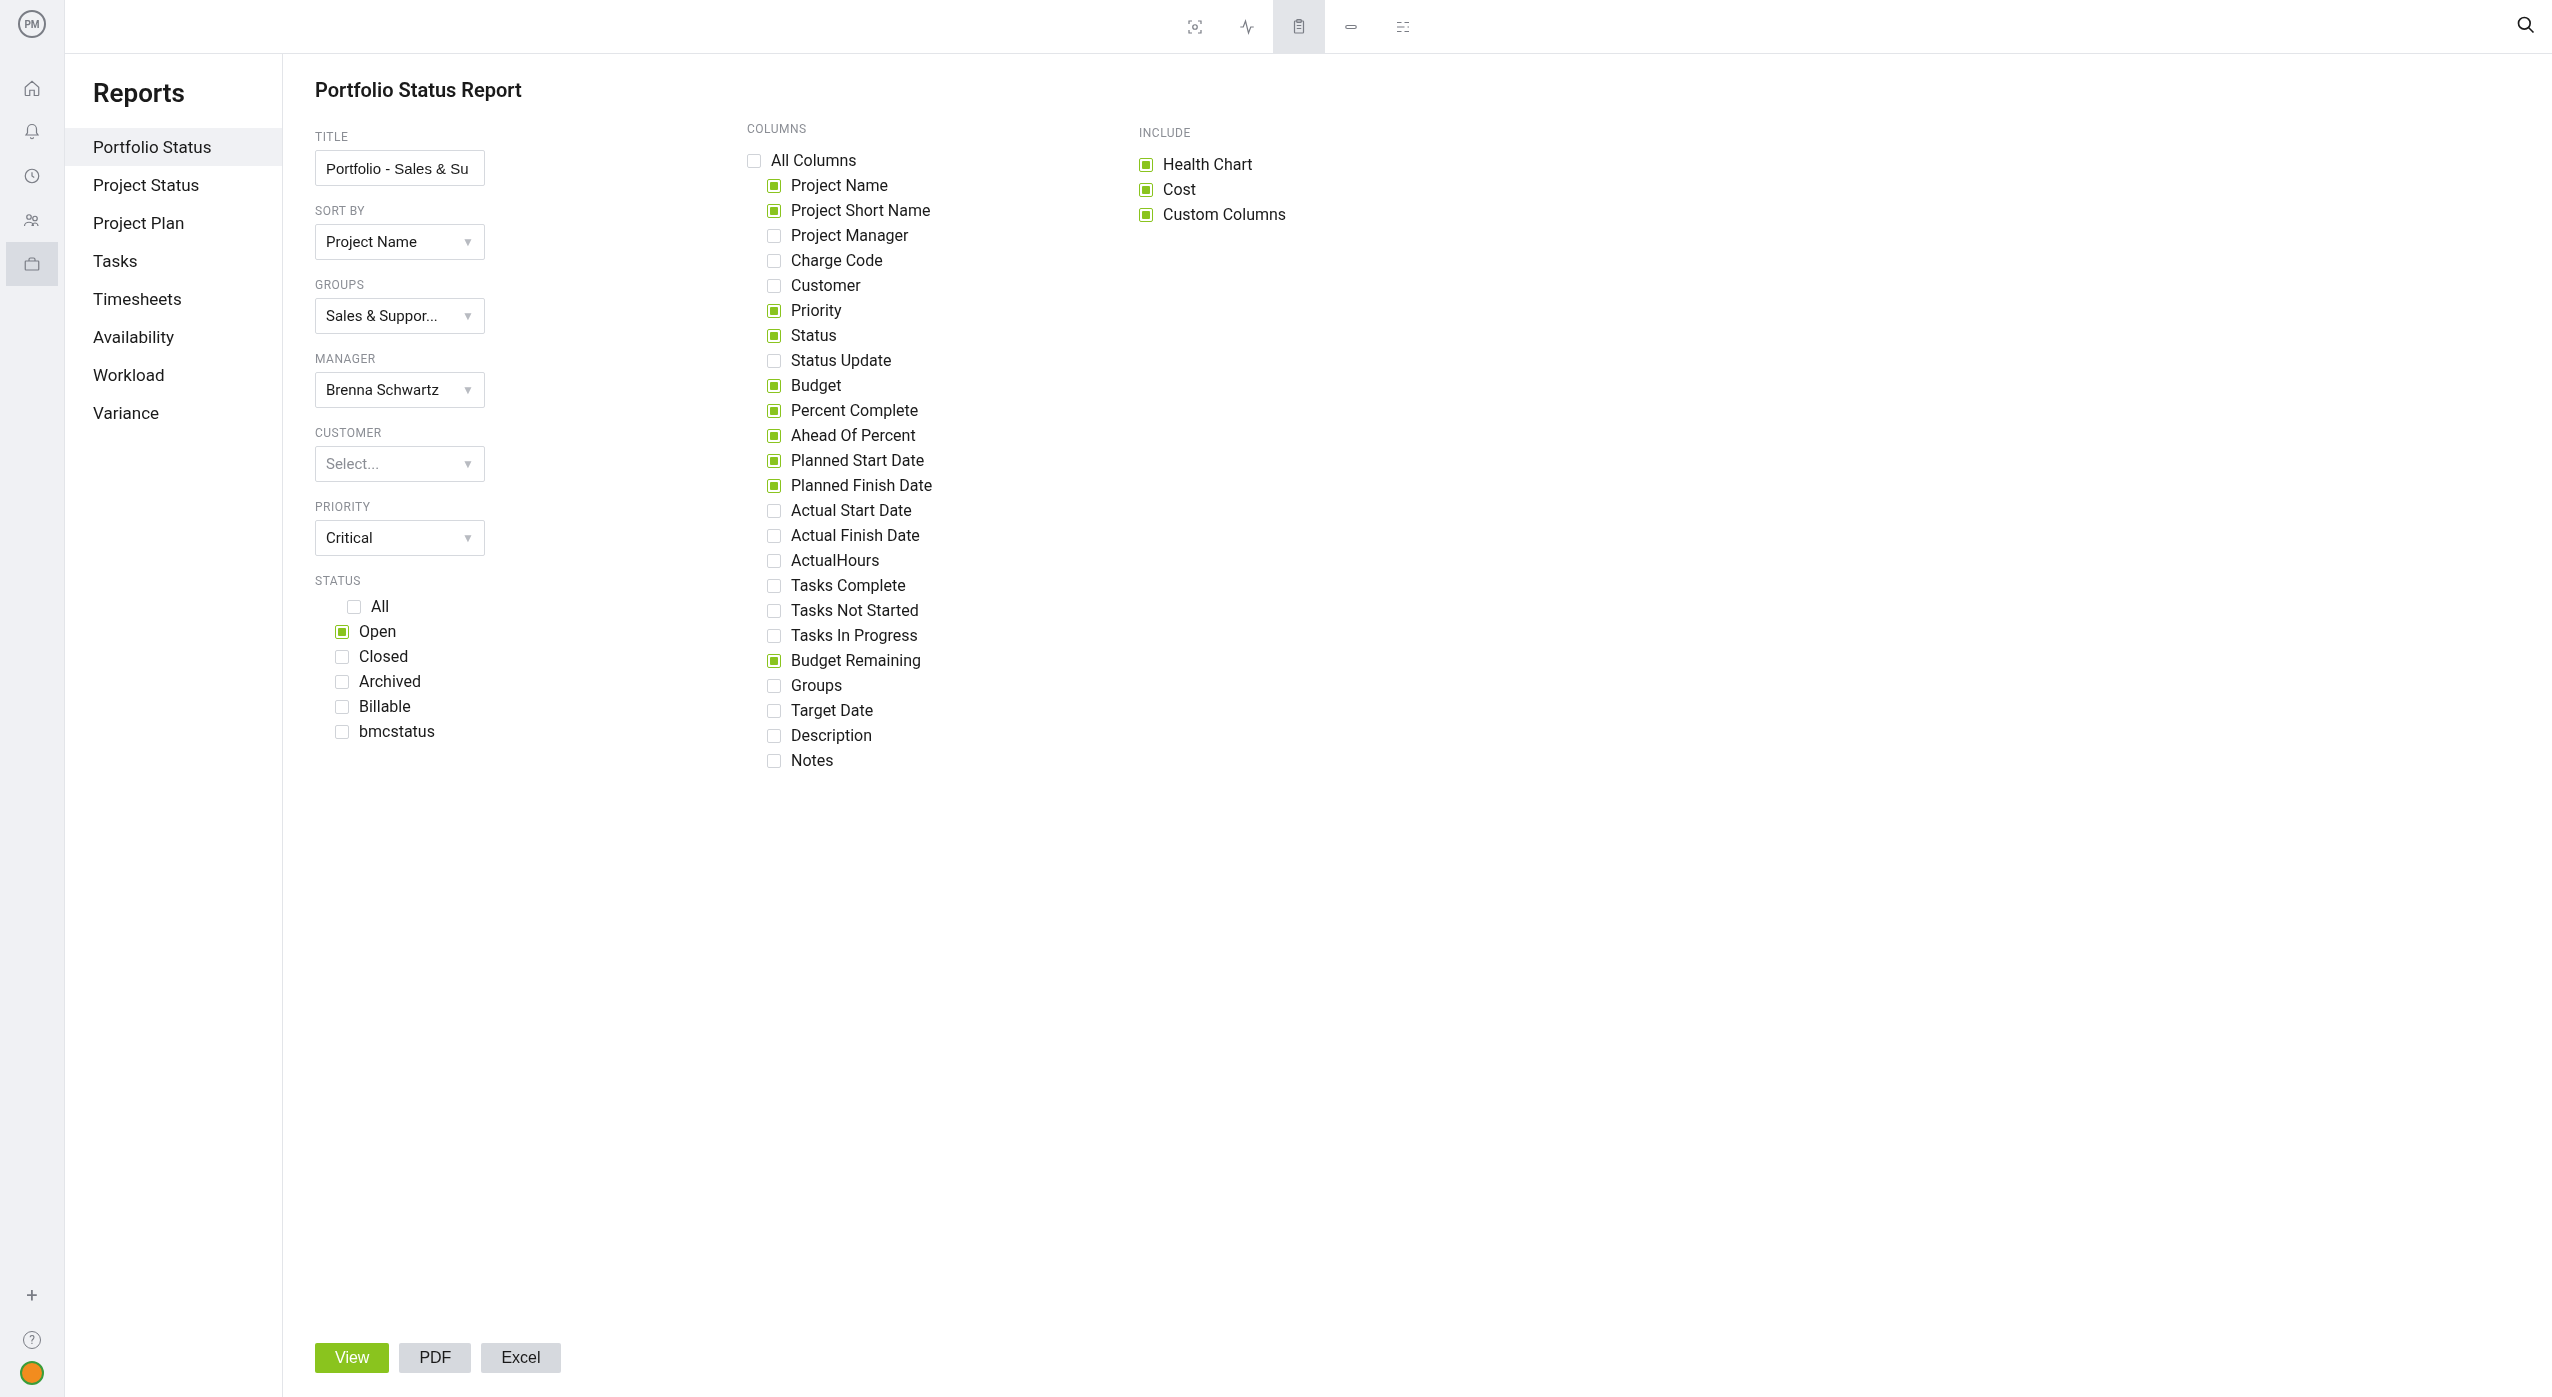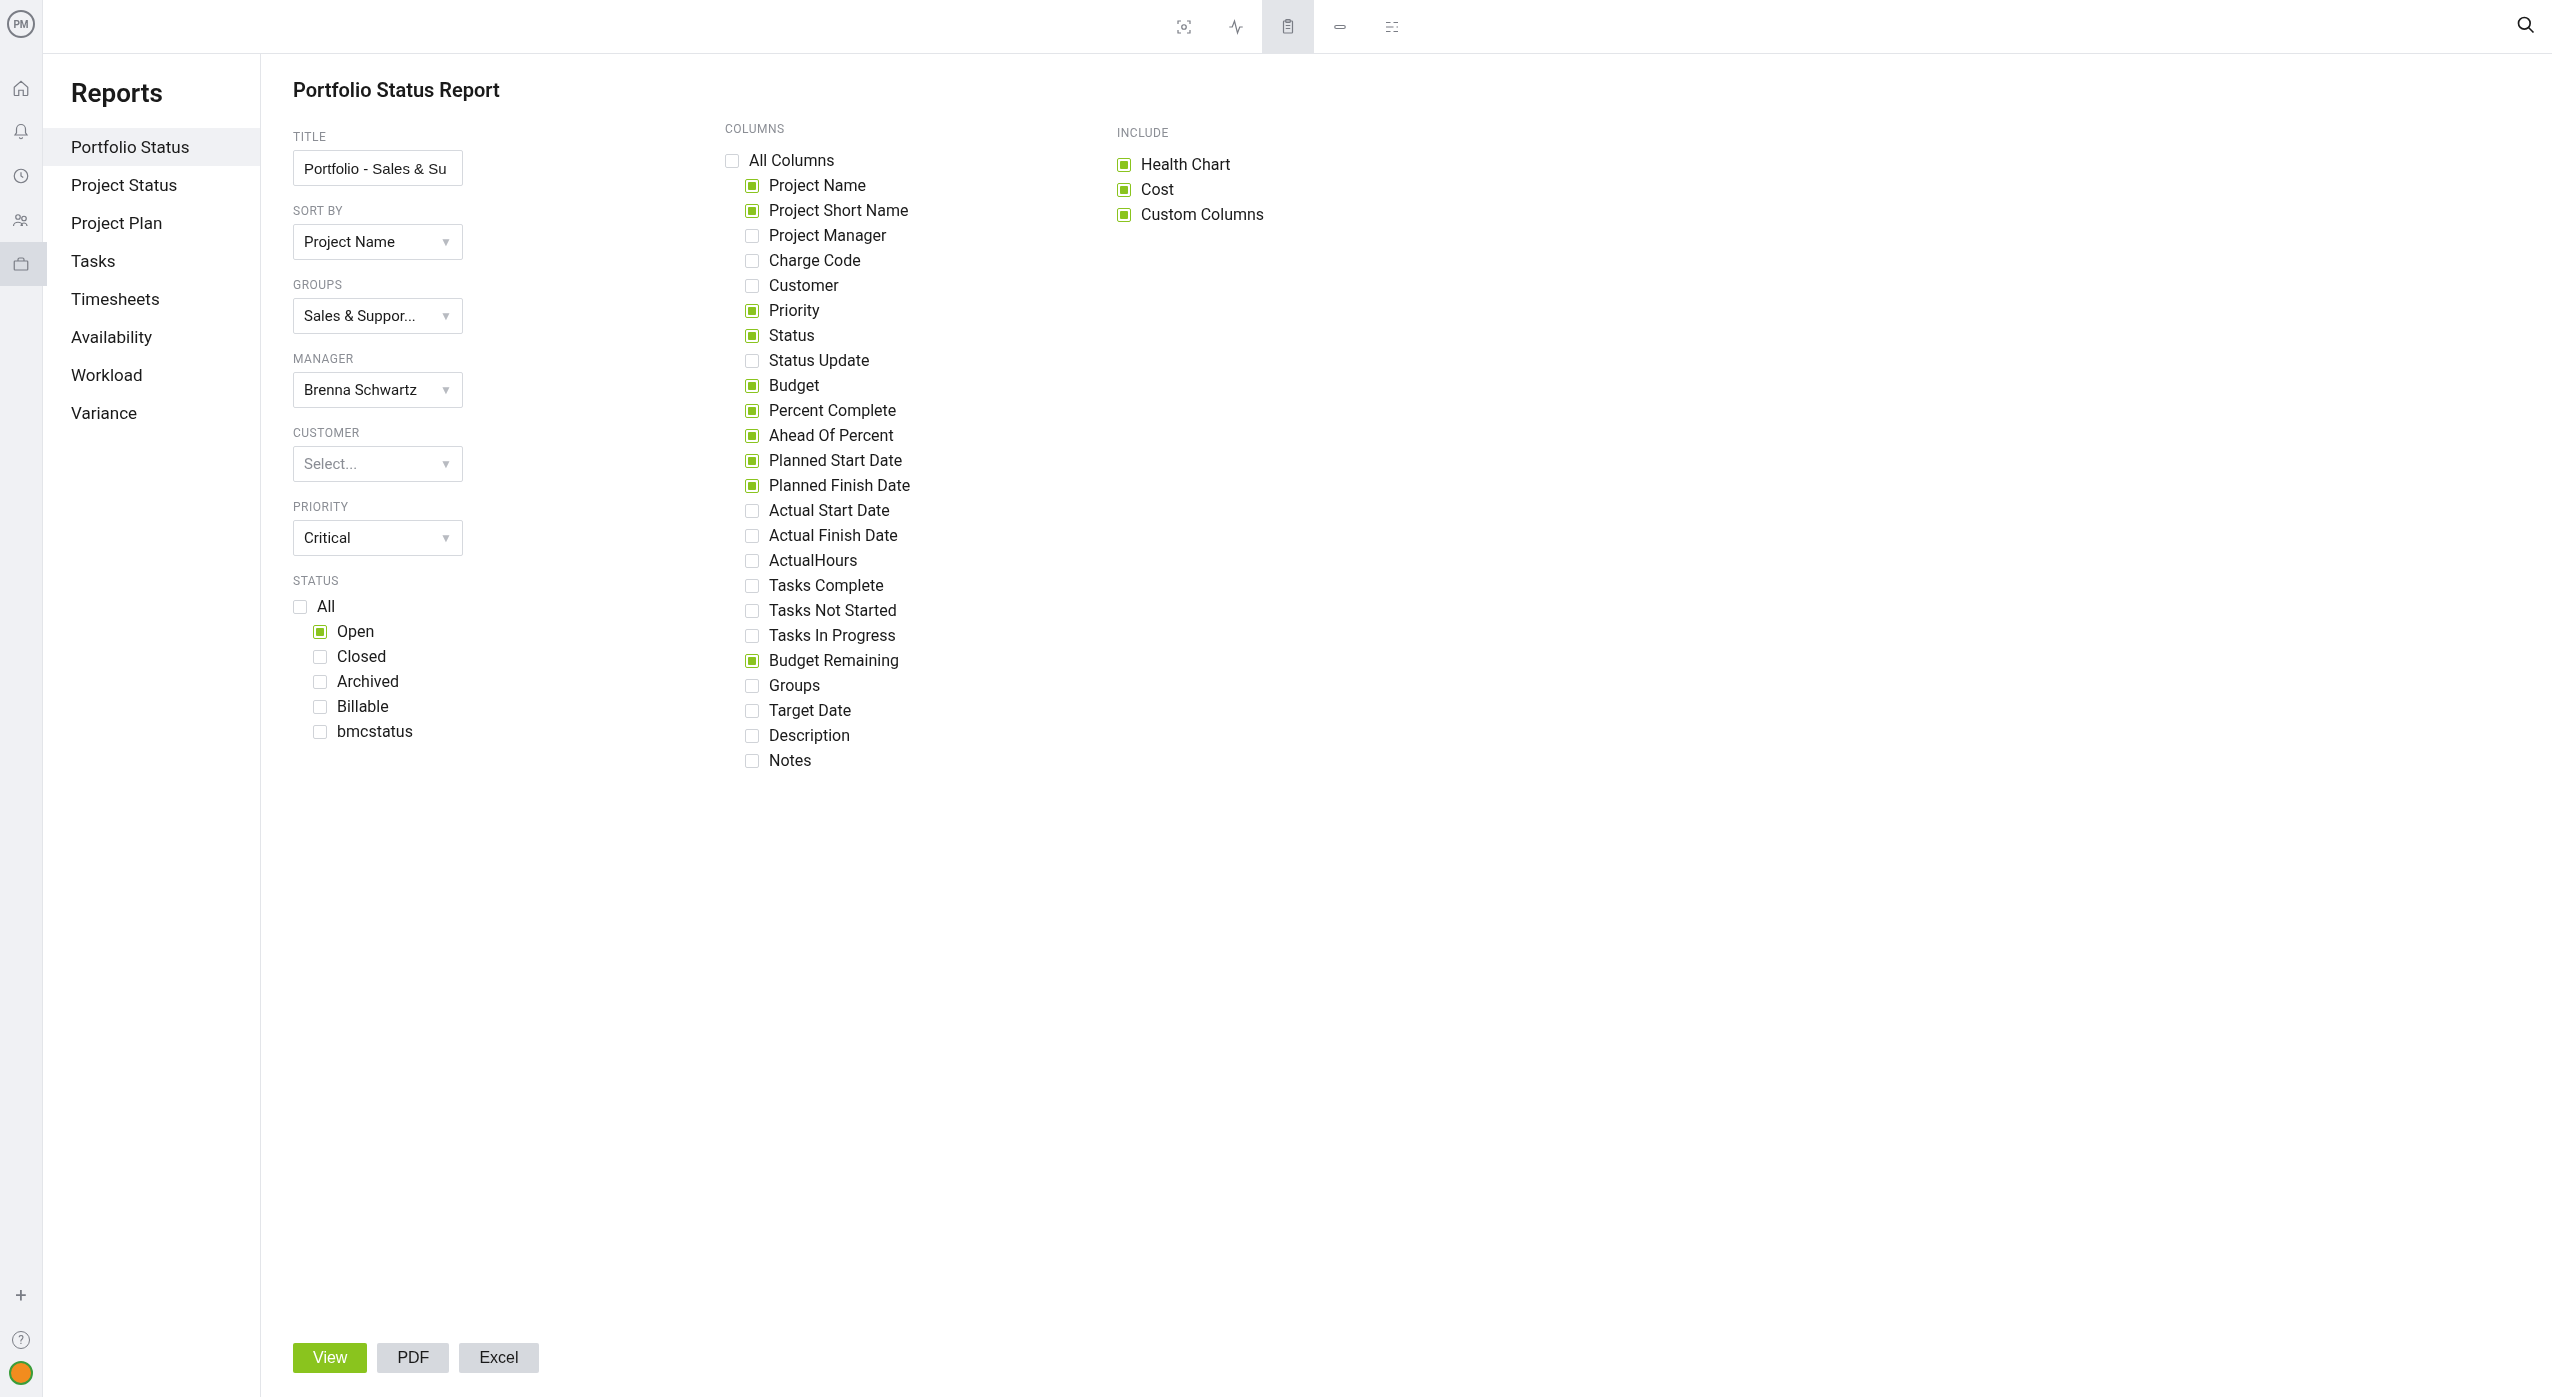--- a/index.html
+++ b/index.html
@@ -5,21 +5,21 @@
   * { box-sizing: border-box; margin: 0; padding: 0; }
   body {
     font-family: -apple-system, BlinkMacSystemFont, "Segoe UI", Roboto, Helvetica, Arial, sans-serif;
     font-size: 16px;
     color: #1a1a1a;
     background: #fff;
     overflow: hidden;
   }
   .app { display: flex; height: 100vh; }
   .vbar {
-    width: 43px;
+    width: 65px;
     background: #f0f1f4;
     border-right: 1px solid #e3e5e9;
     display: flex;
     flex-direction: column;
     align-items: center;
     padding-top: 10px;
   }
   .vbar .logo {
     width: 28px; height: 28px;
     border: 2px solid #7a7d85;
@@ -262,21 +262,21 @@
             <div class="field">
               <div class="field-label">PRIORITY</div>
               <div class="select">
                   <span class="txt">Critical</span>
                   <span class="caret">▼</span>
                 </div>
             </div>
             <div class="field status-list">
               <div class="field-label">STATUS</div>
               <div id="status-items">
-                  <div class="chk-row parent" style="padding-left: 0px;">
+                  <div class="chk-row parent" style="padding-left: 0px; margin-left: 32px;">
                     <span class="chk"></span>
                     <span>All</span>
                   </div>
                   <div class="chk-row ">
                     <span class="chk checked"></span>
                     <span>Open</span>
                   </div>
                   <div class="chk-row ">
                     <span class="chk"></span>
                     <span>Closed</span>

